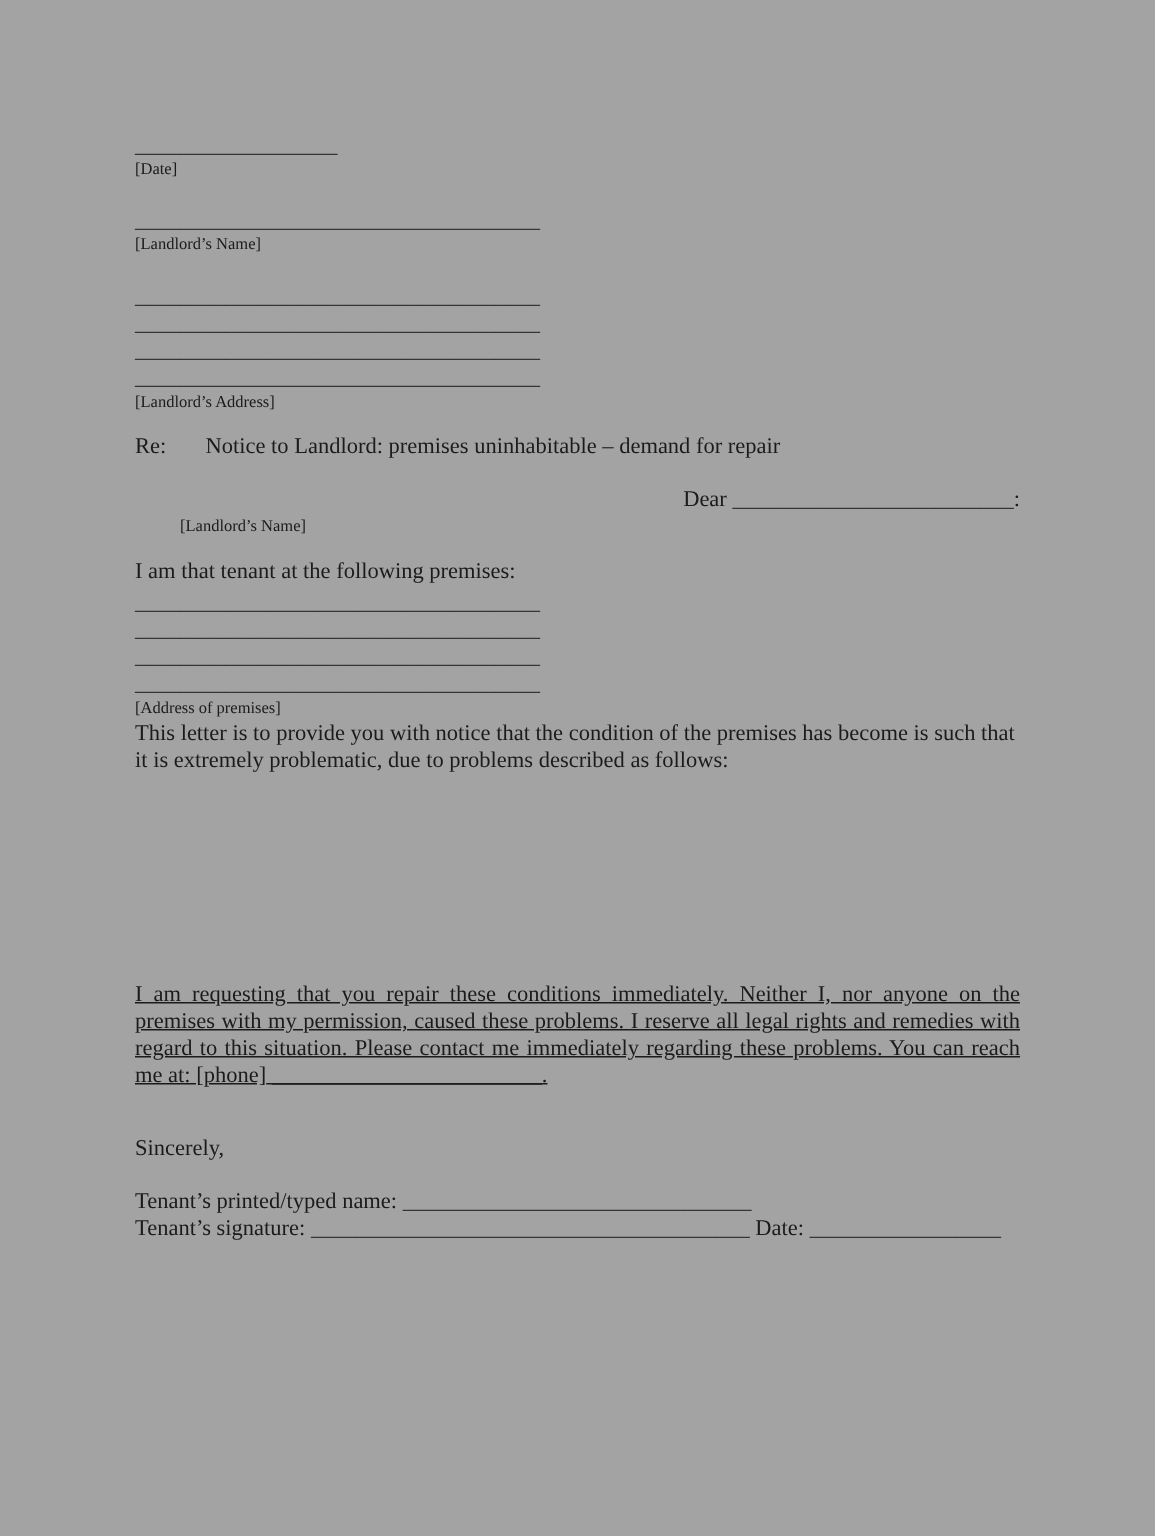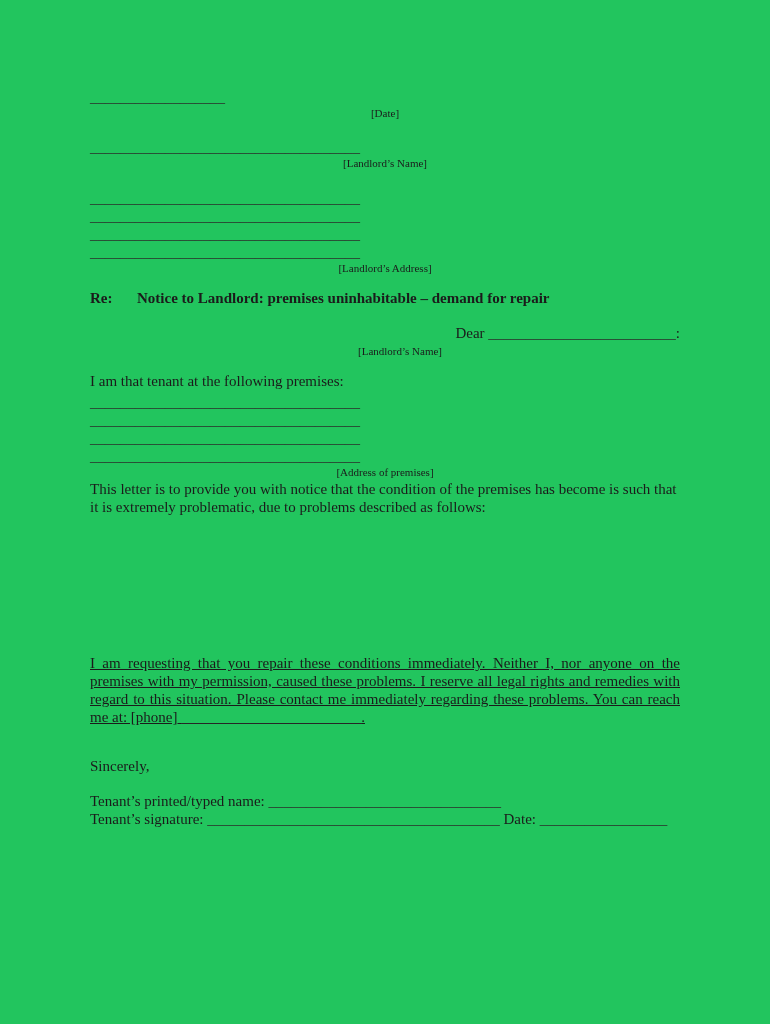--- a/index.html
+++ b/index.html
@@ -1,34 +1,34 @@
 <!DOCTYPE html>
 <html><head>
 <meta charset="utf-8">
 <style>
   html, body { margin: 0; padding: 0; background: #ffffff; }
   .page {
     position: relative;
     width: 770px;
     height: 1024px;
     margin: 0 auto;
-    background: #22c55e;
+    background: #a3a3a3;
     box-sizing: border-box;
     padding: 88px 90px 0 90px;
     font-family: "Liberation Serif", "DejaVu Serif", serif;
     font-size: 15px;
     line-height: 18px;
     color: #1b1b1b;
     overflow: hidden;
   }
   .blank { white-space: nowrap; color: #2b2b2b; }
-  .label { font-size: 11px; line-height: 15px; text-align: center; }
+  .label { font-size: 11px; line-height: 15px; }
   .landlord-blank { margin-top: 17px; }
   .addr-group { margin-top: 18px; }
-  .re-row { margin-top: 13px; font-weight: bold; }
+  .re-row { margin-top: 13px; font-weight: normal; }
   .re-label { display: inline-block; width: 47px; }
   .dear-row { margin-top: 17px; text-align: right; }
   .dear-hint { margin-top: 2px; margin-left: 30px; }
   .tenant-intro { margin-top: 13px; }
   .premises-group { margin-top: 3px; }
   .para1 { width: 590px; }
   .para2 { margin-top: 138px; width: 590px; text-align: justify; text-decoration: underline; }
   .sincerely { margin-top: 31px; }
   .sig-block { margin-top: 17px; }
 </style>

